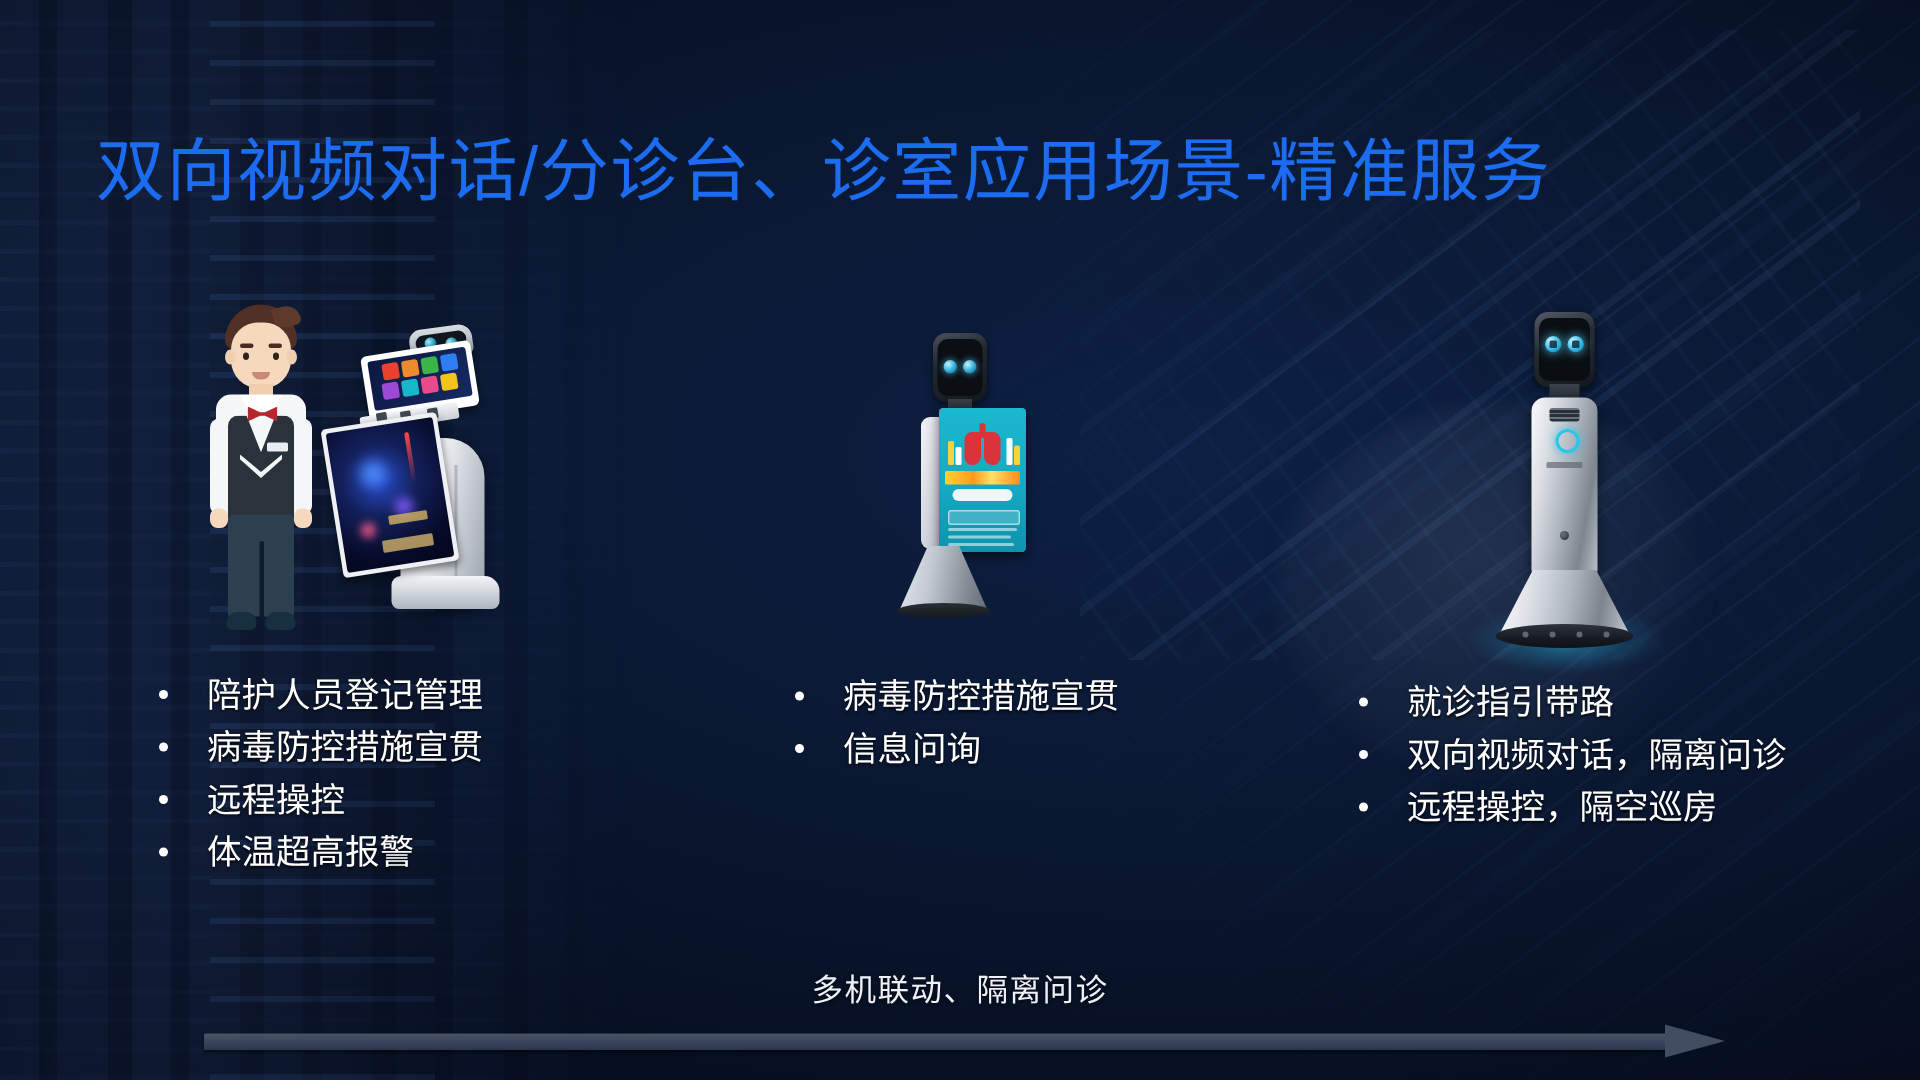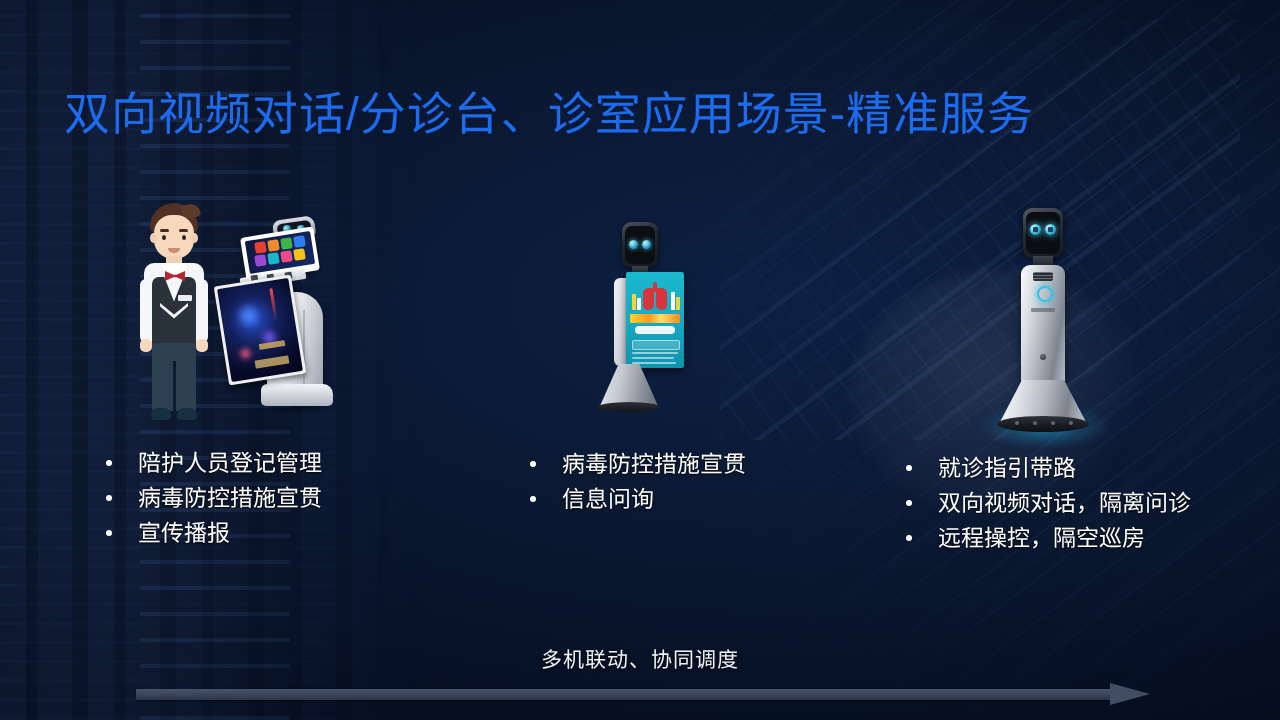--- a/index.html
+++ b/index.html
@@ -406,38 +406,39 @@
     <div class="sr-dot" style="left:30px;"></div>
     <div class="sr-dot" style="left:48px;"></div>
     <div class="sr-dot" style="left:66px;"></div>
     <div class="sr-dot" style="left:84px;"></div>
   </div>
 
   <div class="col" id="col-1">
     <ul>
       <li><span class="dot"></span><span>陪护人员登记管理</span></li>
       <li><span class="dot"></span><span>病毒防控措施宣贯</span></li>
-      <li><span class="dot"></span><span>宣传播报</span></li>
+      <li><span class="dot"></span><span>远程操控</span></li>
+      <li><span class="dot"></span><span>体温超高报警</span></li>
     </ul>
   </div>
 
   <div class="col" id="col-3">
     <ul>
       <li><span class="dot"></span><span>就诊指引带路</span></li>
       <li><span class="dot"></span><span>双向视频对话，隔离问诊</span></li>
       <li><span class="dot"></span><span>远程操控，隔空巡房</span></li>
     </ul>
   </div>
 
   <div class="col" id="col-2">
     <ul>
       <li><span class="dot"></span><span>病毒防控措施宣贯</span></li>
       <li><span class="dot"></span><span>信息问询</span></li>
     </ul>
   </div>
 
-  <div class="footer-caption">多机联动、协同调度</div>
+  <div class="footer-caption">多机联动、隔离问诊</div>
   <div class="arrow-wrap">
     <div class="arrow-bar"></div>
     <div class="arrow-head"></div>
   </div>
 
 </div>
 
 </body></html>

